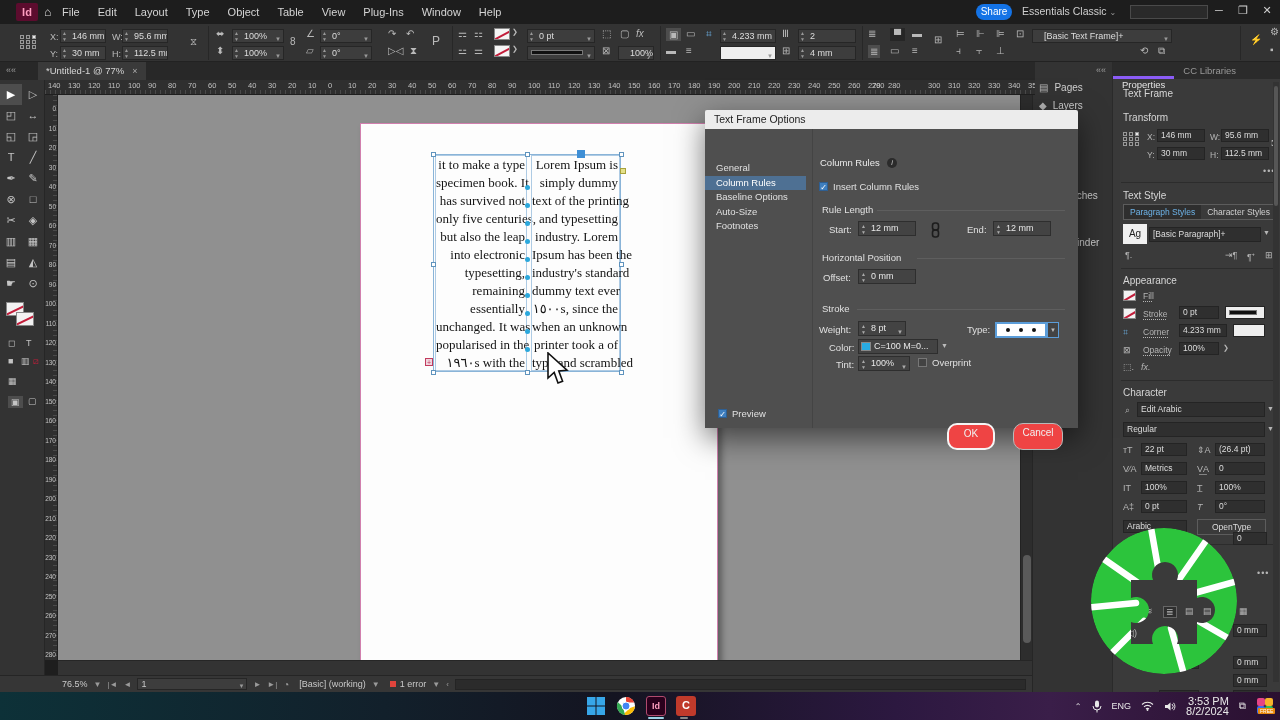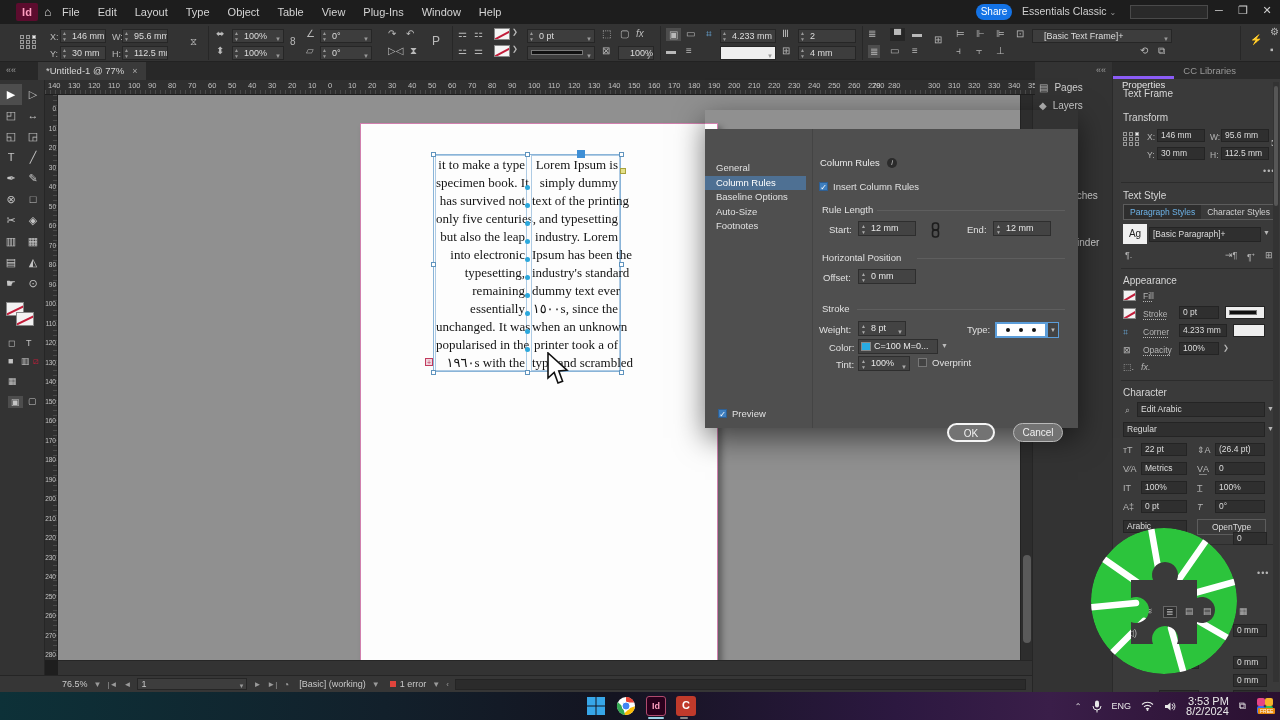--- a/index.html
+++ b/index.html
@@ -134,21 +134,21 @@
   .sect-rule { position:absolute; height:1px; background:#5e5e5e; }
   .chk { position:absolute; width:9px; height:9px; background:#3f7fbf; color:#fff; font-size:8px; line-height:9px; text-align:center; border:1px solid #2e5f93; }
   .chk.off { background:#434343; border:1px solid #777; }
   #info-ic { position:absolute; width:10px; height:10px; border-radius:50%; background:#2b2b2b; color:#c9c9c9;
              font-size:7.5px; text-align:center; line-height:10px; font-style:italic; }
   #type-fld { position:absolute; left:290px; top:193px; width:52px; height:16px; background:#fff; border:2px solid #5b9dd9;
               display:flex; align-items:center; justify-content:space-around; padding:0 4px; }
   #type-fld b { width:4px; height:4px; border-radius:50%; background:#111; }
   #type-dd { position:absolute; left:342px; top:193px; width:12px; height:16px; background:#434343; border:1px solid #5b9dd9; color:#bbb; font-size:6px; text-align:center; line-height:15px; }
   #color-sw { position:absolute; left:2px; top:2px; width:10px; height:9px; background:#29abe2; border:1px solid #888; }
-  .dlg-btn { position:absolute; height:19px; border-radius:10px; background:#737373; color:#f0f0f0; font-size:10px; text-align:center; line-height:17px; }
+  .dlg-btn { position:absolute; height:27px; border-radius:10px; background:#ef4444; color:#f0f0f0; font-size:10px; text-align:center; line-height:17px; }
   #ok-btn { left:242px; top:294px; width:48px; border:2px solid #f5f5f5; }
   #cancel-btn { left:308px; top:294px; width:50px; border:1px solid #b9b9b9; }
   #chain-ic { position:absolute; left:226px; top:93px; width:9px; height:16px; }
 
   
   #taskbar { left:0; top:692px; width:1280px; height:28px; z-index:70;
              background:linear-gradient(90deg,#0d3138 0%,#12202b 30%,#141421 48%,#2c1840 70%,#3a1e49 82%,#2a1030 100%); }
   .tb-ic { position:absolute; top:4px; width:20px; height:20px; }
   .tb-under { position:absolute; top:25px; height:2px; background:#9fd4e8; border-radius:1px; }
   #tray { position:absolute; right:6px; top:0; height:28px; display:flex; align-items:center; gap:10px; color:#e8e8e8; font-size:9px; }
@@ -635,20 +635,21 @@
   <span class="pic" style="left:14px;top:630px">→⎸</span>
   <div class="pfld" style="left:46px;top:628px;width:40px"><span>0 mm</span></div>
   <span class="pic" style="left:96px;top:630px">⎸←</span>
   <div class="pfld" style="left:120px;top:628px;width:34px"><span>0 mm</span></div>
   <div id="panel-scroll">
       <i></i>
     </div>
 </div>
 
 <div id="dialog" class="abs">
+  <div id="dlg-title">Text Frame Options</div>
   <div id="dlg-body">
     <div id="dlg-nav">
         <div class="nav-item" style="top: 32px;">General</div>
         <div class="nav-item sel" style="top: 46.6px;">Column Rules</div>
         <div class="nav-item" style="top: 61.2px;">Baseline Options</div>
         <div class="nav-item" style="top: 75.8px;">Auto-Size</div>
         <div class="nav-item" style="top: 90.4px;">Footnotes</div>
       </div>
     <div class="dhead" style="left:115px;top:28px">Column Rules</div>
     <div id="info-ic" style="left:182px;top:29px">i</div>

